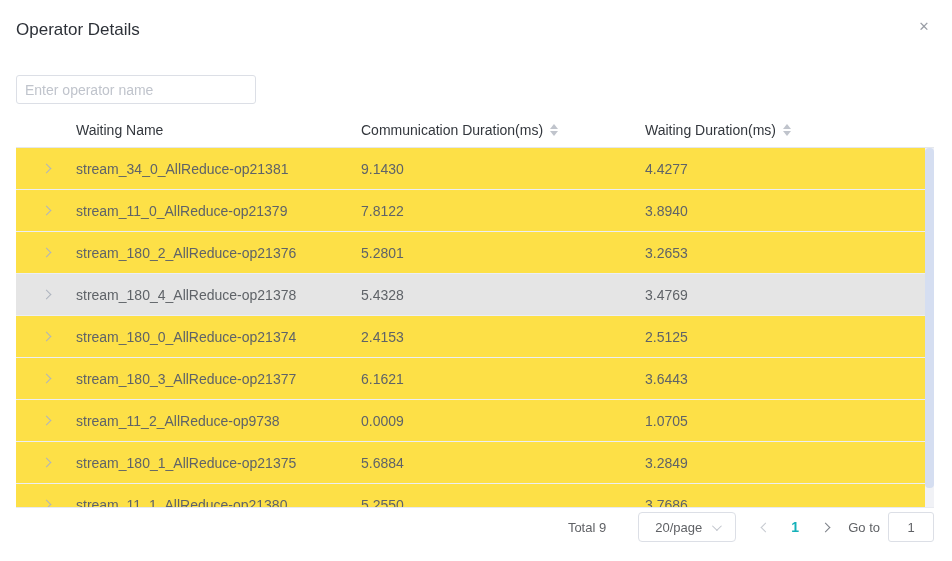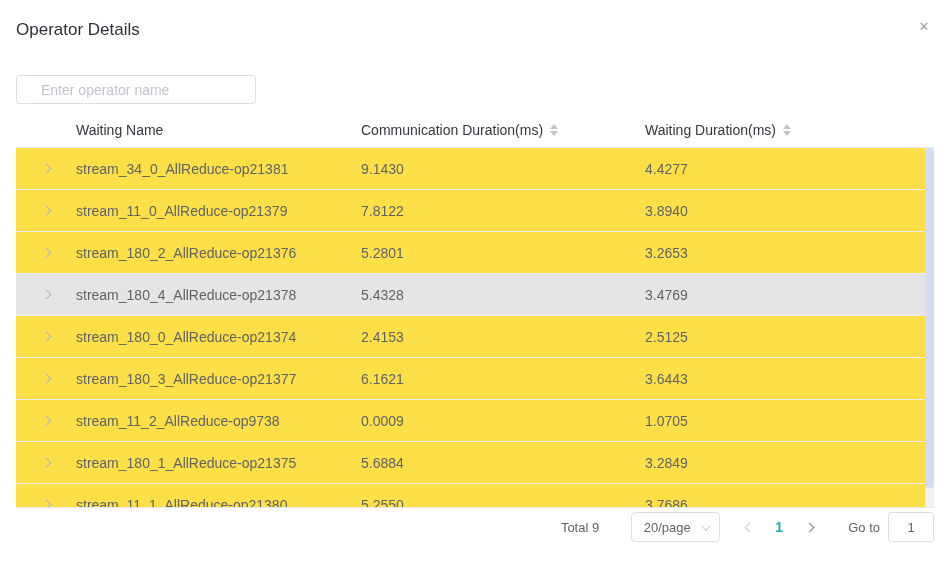--- a/index.html
+++ b/index.html
@@ -11,21 +11,21 @@
   .dlg-title {
     position:absolute; left:16px; top:20px; font-size:17px; color:#2d3138;text-align:right;
   }
   .close-btn {
     position:absolute; right:18px; top:16px; width:20px; height:20px;
     display:flex; align-items:center; justify-content:center;
     color:#9a9ea6; font-size:13px; cursor:pointer;
   }
   .search-input {
     position:absolute; left:16px; top:75px; width:240px; height:29px;
-    border:1px solid #dcdfe6; border-radius:3px; padding:0 24px;
+    border:1px solid #dcdfe6; border-radius:3px; padding:0 8px;
     font-size:14px; color:#606266; outline:none;
     font-family:"Liberation Sans","DejaVu Sans",sans-serif;
   }
   .search-input::placeholder { color:#c0c4cc; }
 
   .table-wrap { position:absolute; left:16px; top:112px; right:18px; }
   .grid-row { display:grid; grid-template-columns:60px 285px 284px 1fr; align-items:center; }
   .thead { height:36px; border-bottom:1px solid #e4e7ed; font-size:14px; color:#33373d; }
   .th { display:flex; align-items:center; }
   .tbody { position:relative; height:360px; overflow:hidden; border-bottom:1px solid #e8eaf0; }
@@ -42,33 +42,33 @@
 
   .vscrollbar { position:absolute; top:0; right:0; width:9px; height:100%; background:#f1f2f6; }
   .vthumb { position:absolute; top:0; left:0; width:9px; height:340px; background:#d5def1; border-radius:4px; }
 
   .pager {
     position:absolute; right:18px; top:512px; height:30px;
     display:flex; align-items:center; font-size:13px; color:#606266;
   }
   .pg-total { margin-right:32px; }
   .pg-select {
-    width:89px; height:30px; border:1px solid #dcdfe6; border-radius:4px;
+    width:98px; height:30px; border:1px solid #dcdfe6; border-radius:4px;
     display:flex; align-items:center; justify-content:center; gap:10px;
     margin-right:14px; cursor:pointer; color:#606266; background:#fff;
   }
   .chev-down {
     width:7px; height:7px; border-right:1.2px solid #c0c4cc; border-bottom:1.2px solid #c0c4cc;
     transform:rotate(45deg) translateY(-2px); display:inline-block;
   }
   .pg-btn { width:30px; height:30px; display:flex; align-items:center; justify-content:center; cursor:pointer; }
   .chev-left-sm { width:7px; height:7px; border-left:1.6px solid #c6cad1; border-bottom:1.6px solid #c6cad1; transform:rotate(45deg); }
   .chev-right-sm { width:7px; height:7px; border-right:1.6px solid #7b7f87; border-bottom:1.6px solid #7b7f87; transform:rotate(-45deg); }
   .pg-page { width:30px; text-align:center; font-size:14px; font-weight:bold; cursor:pointer; }
-  .pg-goto-label { margin-left:24px; margin-right:8px; }
+  .pg-goto-label { margin-left:8px; margin-right:8px; }
   .pg-goto-input {
     width:46px; height:30px; border:1px solid #dcdfe6; border-radius:3px;
     text-align:center; font-size:13px; color:#606266; outline:none;
     font-family:"Liberation Sans","DejaVu Sans",sans-serif;
   }
 </style>
 </head>
 <body>
 
 <div class="dialog">

